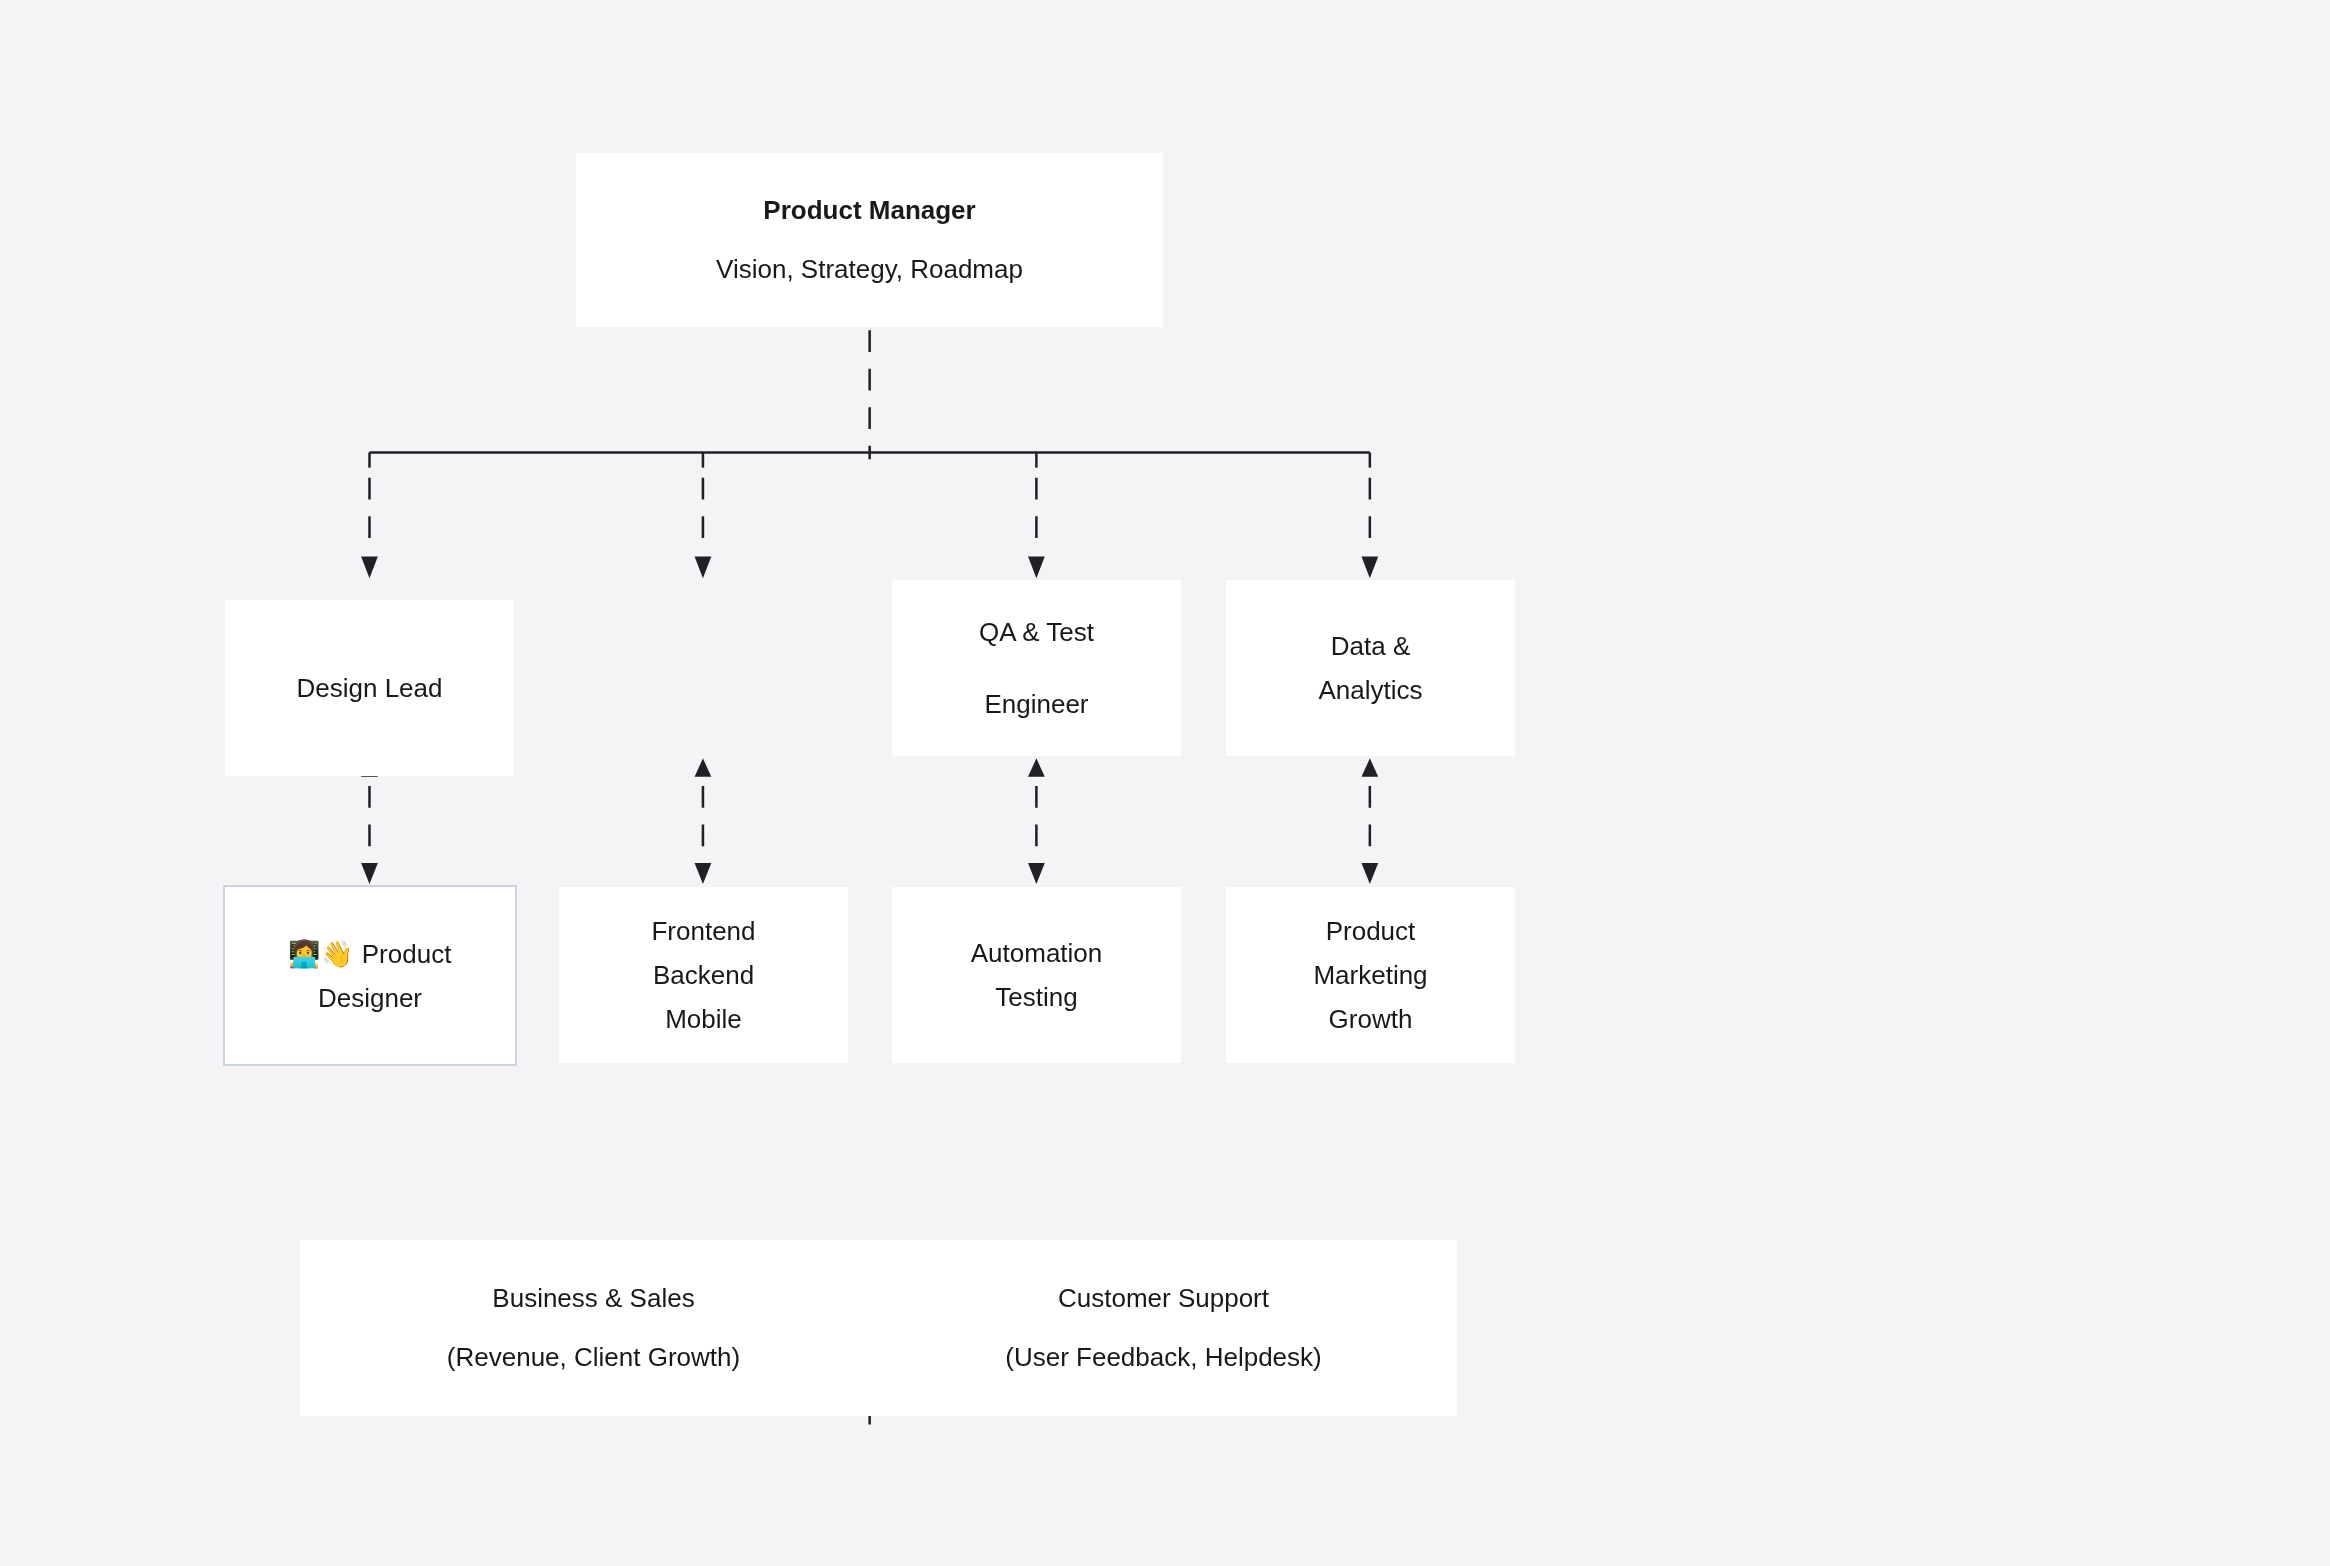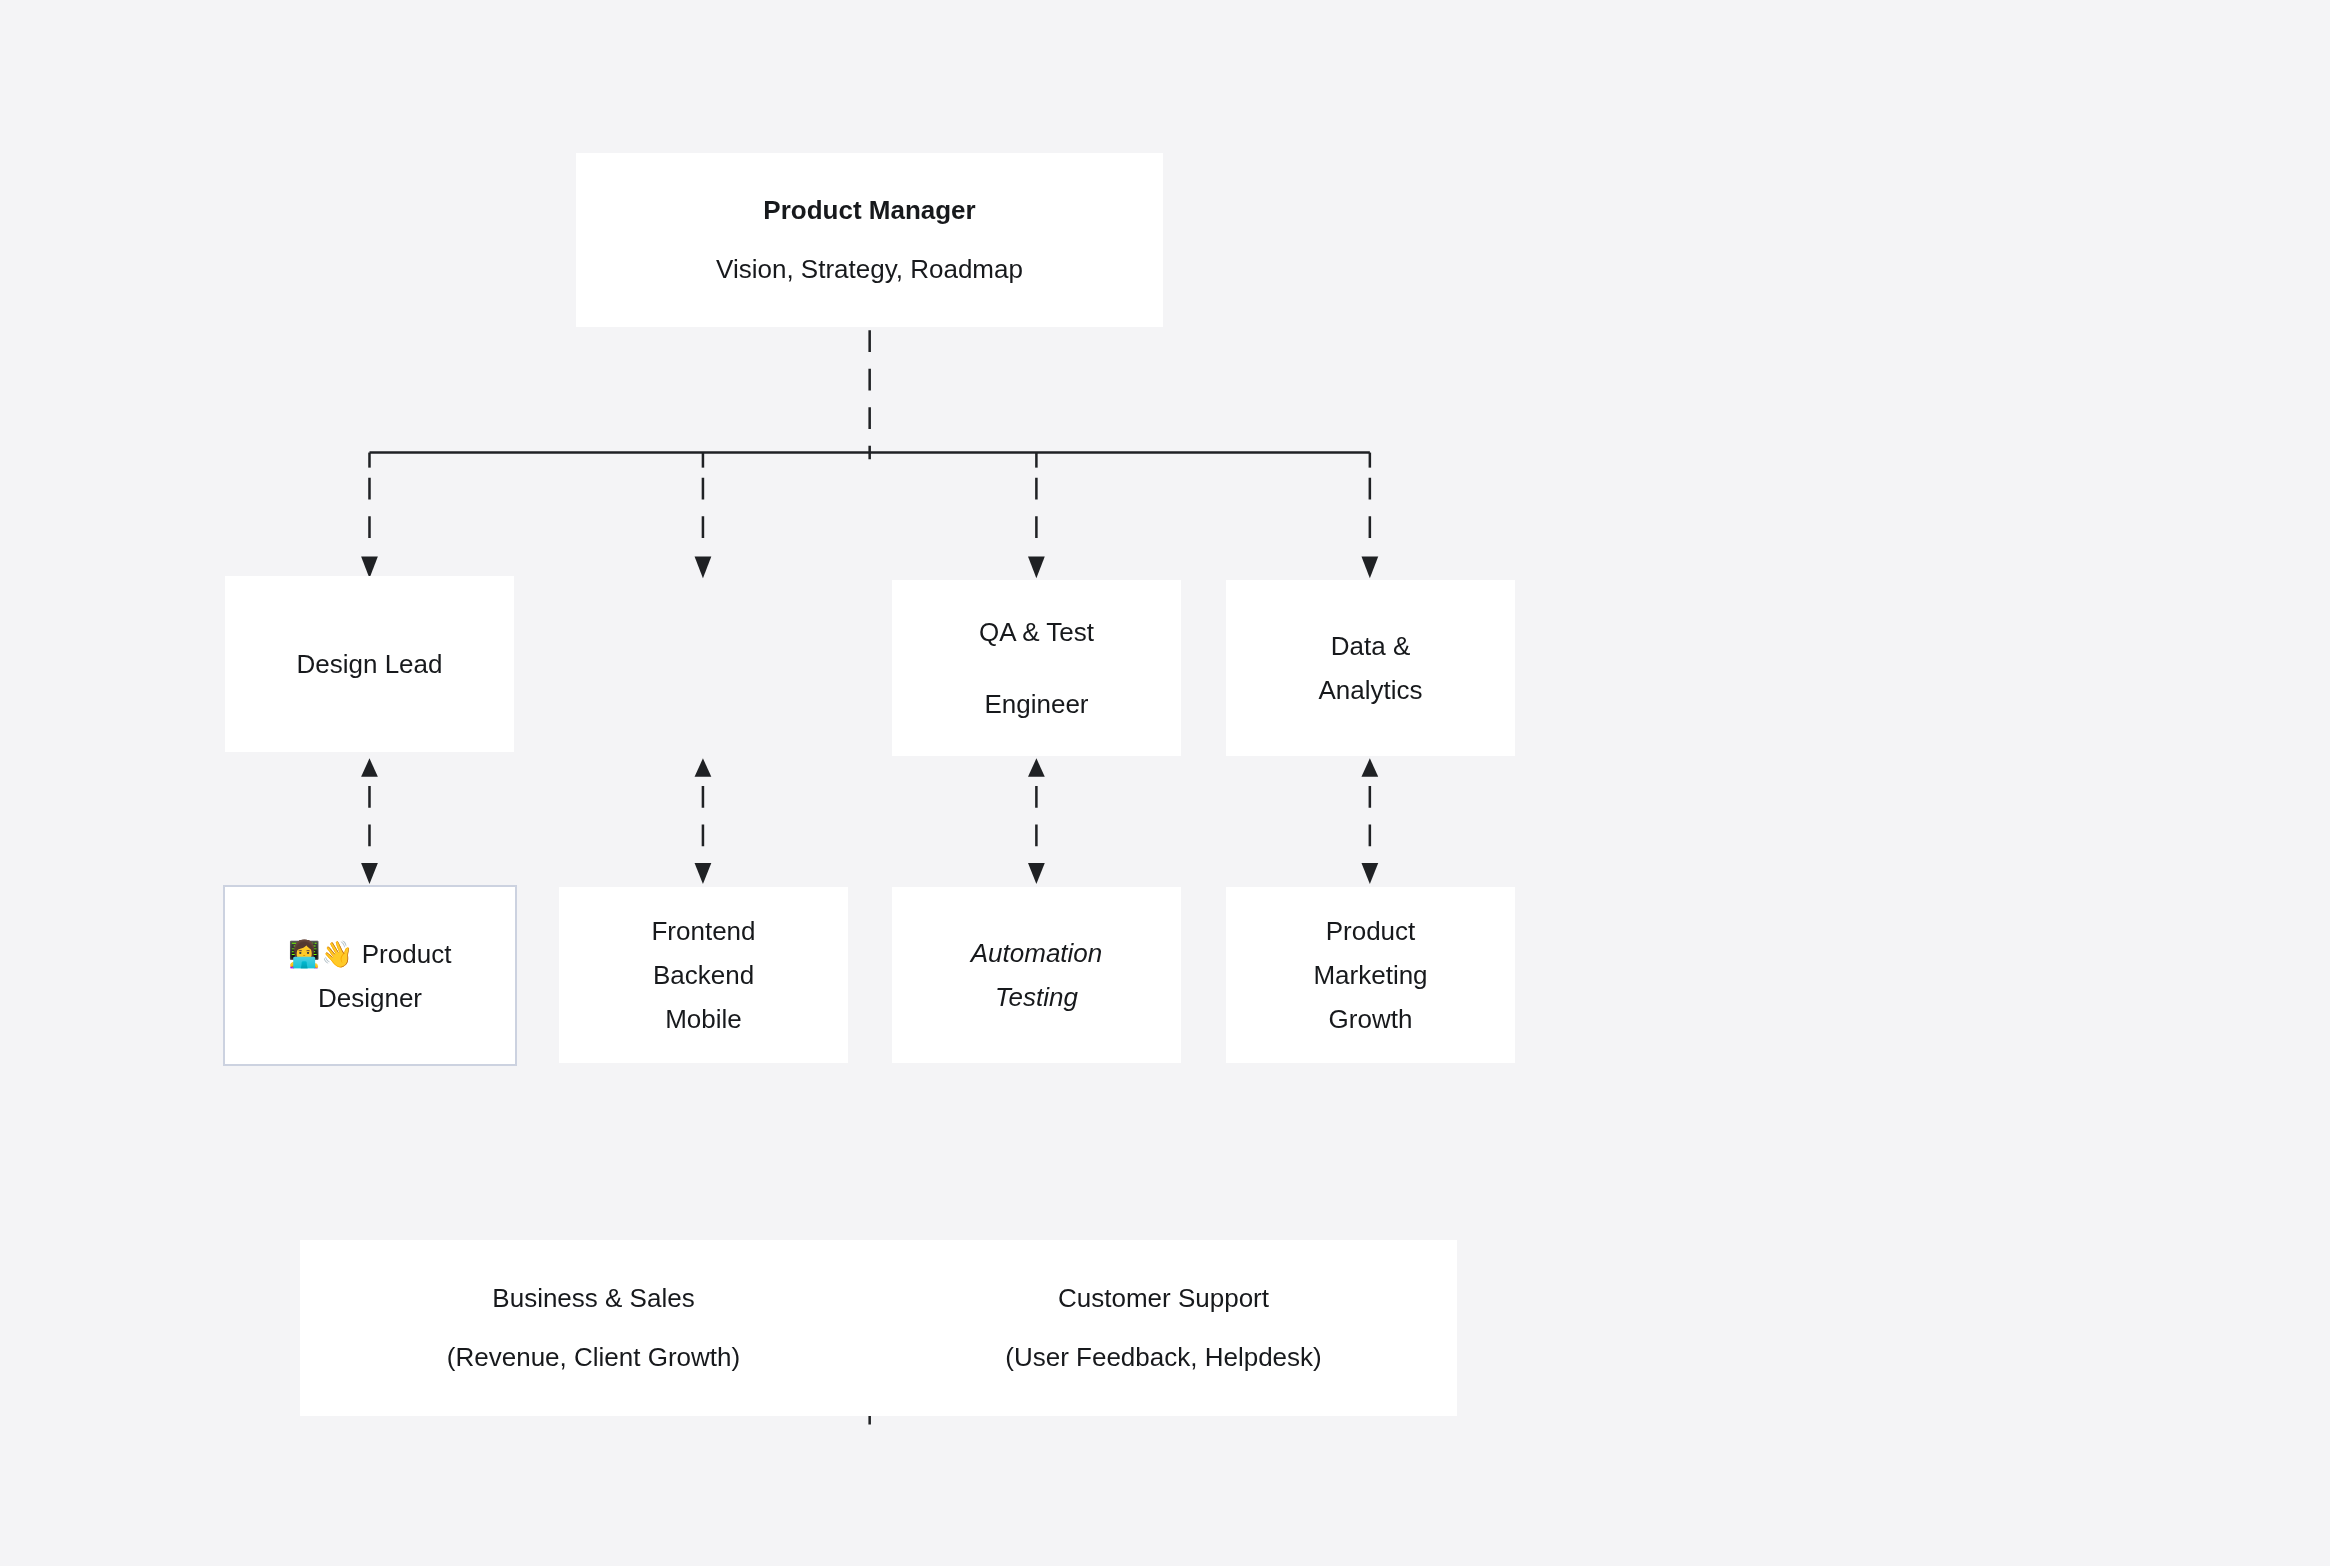--- a/index.html
+++ b/index.html
@@ -109,21 +109,21 @@
     <polygon class="arrow" points="1625,1030 1645,1030 1635,1055"></polygon>
 
     <line class="dashed-sep" x1="1038" y1="1482" x2="1038" y2="1700"></line>
   </svg>
 
   <div class="node wide" style="left:576px; top:153px; width:587px; height:174px;">
     <div class="title-bold">Product Manager</div>
     <div class="subtitle">Vision, Strategy, Roadmap</div>
   </div>
 
-  <div class="node" style="left:225px; top:576px; width:289px; height:176px;">
+  <div class="node" style="left:225px; top:600px; width:289px; height:176px;">
     <div class="line">Design Lead</div>
   </div>
 
 
   <div class="node" style="left:892px; top:580px; width:289px; height:176px;gap:28px;">
     <div class="line">QA &amp; Test</div>
     <div class="line">Engineer</div>
   </div>
 
   <div class="node" style="left:1226px; top:580px; width:289px; height:176px;">
@@ -137,21 +137,21 @@
     <div class="line">Mobile</div>
   </div>
 
   <div class="node selected" style="left:223px; top:885px; width:294px; height:181px;">
     <div class="line">
       <span class="emoji">👩‍💻👋</span><span>Product</span>
     </div>
     <div class="line">Designer</div>
   </div>
 
-  <div class="node" style="left:892px; top:887px; width:289px; height:176px;font-style:italic;">
+  <div class="node" style="left:892px; top:887px; width:289px; height:176px;">
     <div class="line">Automation</div>
     <div class="line">Testing</div>
   </div>
 
   <div class="node" style="left:1226px; top:887px; width:289px; height:176px;">
     <div class="line">Product</div>
     <div class="line">Marketing</div>
     <div class="line">Growth</div>
   </div>
 

